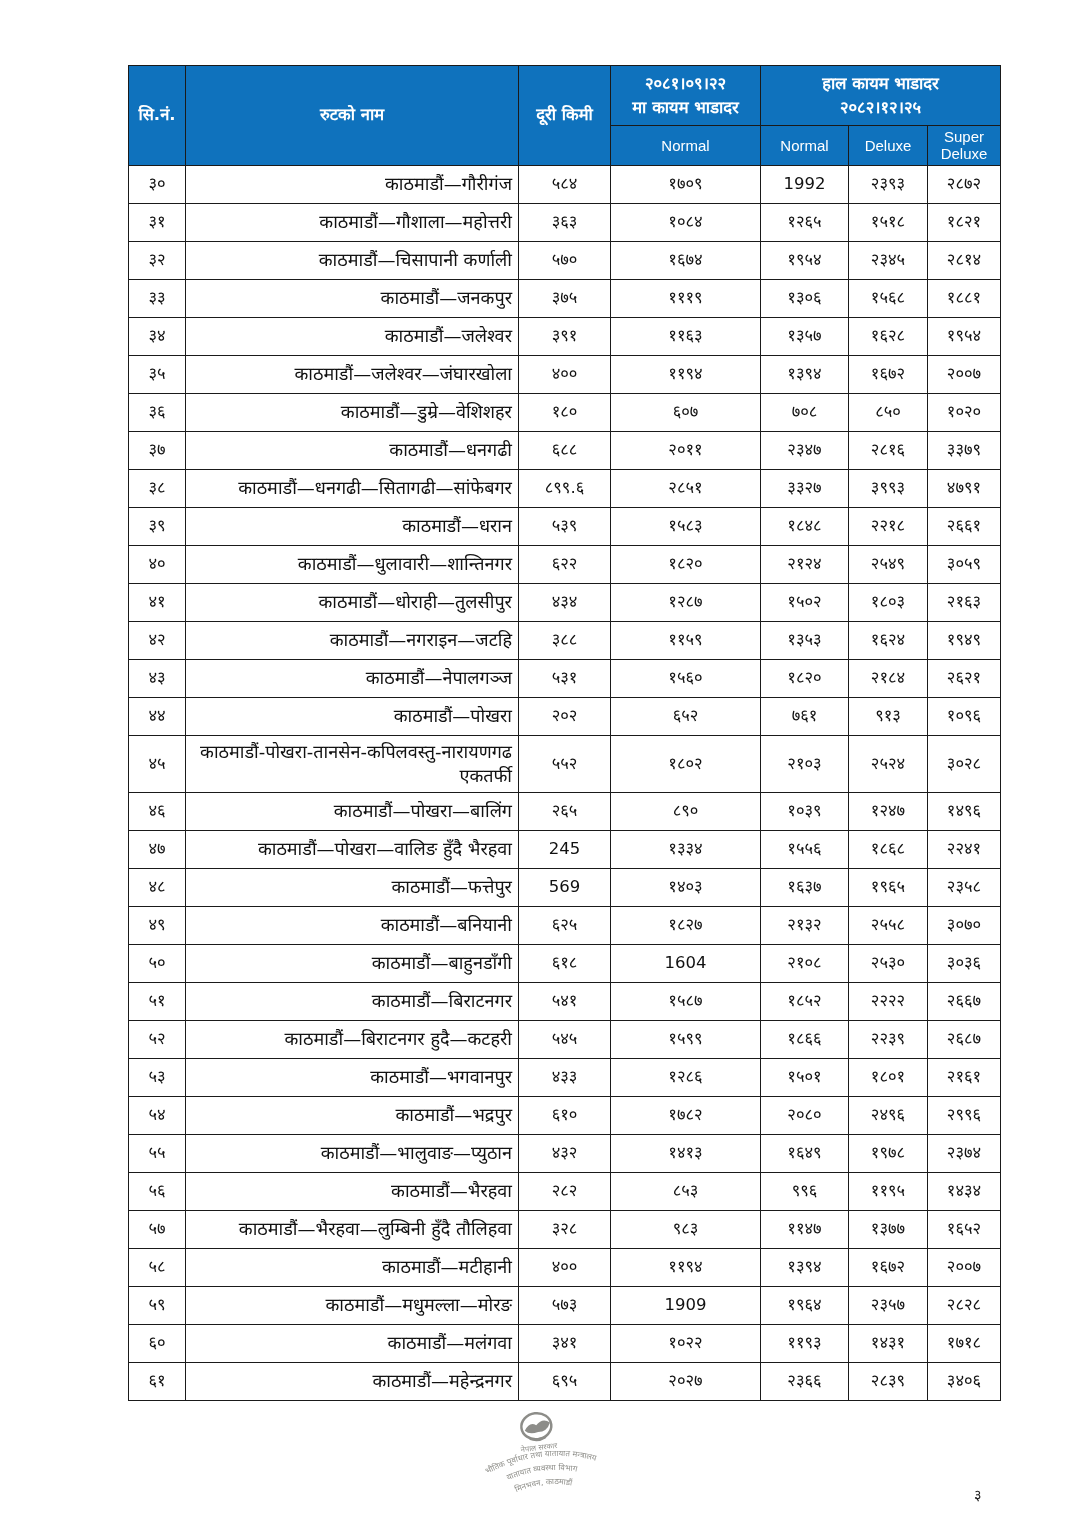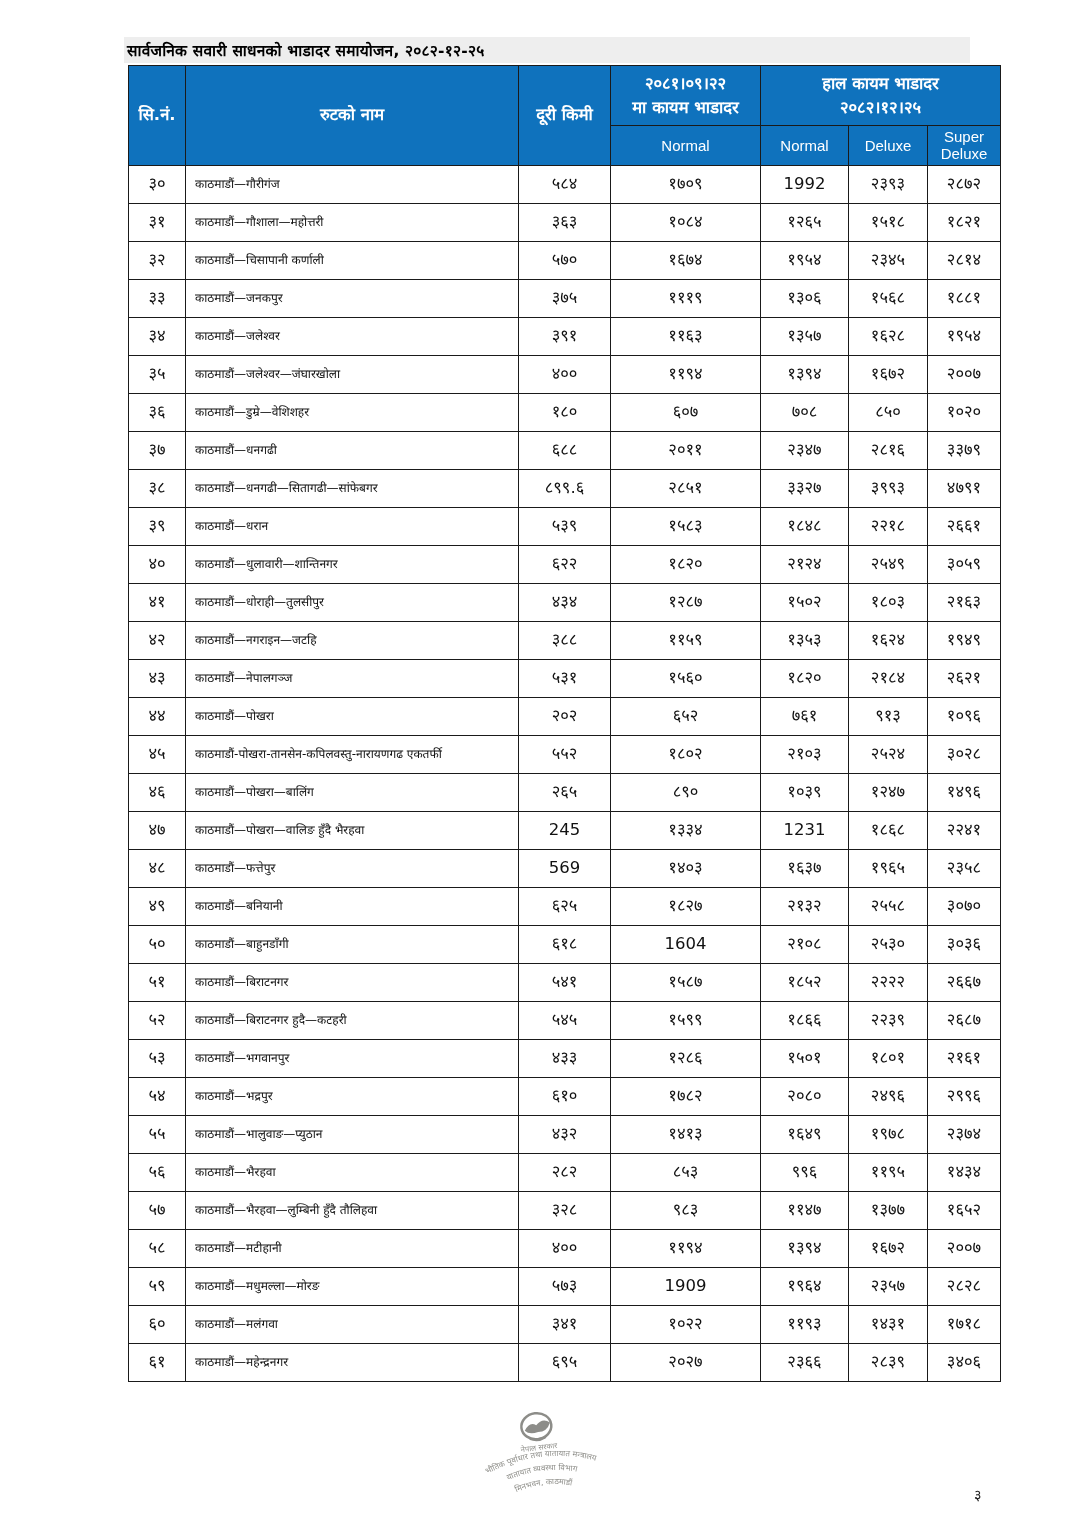--- a/index.html
+++ b/index.html
@@ -26,36 +26,35 @@
     background:#0f72bd; color:#ffffff; text-align:center; vertical-align:middle;
   }
   th.dev { font-size:16.5px; font-weight:bold; line-height:1.45;margin-left:17px; }
   th.latin { font-family:"Liberation Sans", sans-serif; font-size:15px; font-weight:400; line-height:1.15; }
   tr.group-row th { height:60px; }
   tr.sub-row th { height:38px; padding:2px 3px; }
   tbody td {
     height:38px; font-size:16.5px; color:#111; text-align:center;
     vertical-align:middle; background:#ffffff; line-height:1.35;
   }
-  tbody td.route { text-align:left; padding:4px 6px 4px 9px; font-size:12px; }
+  tbody td.route { text-align:right; padding:4px 6px 4px 9px; font-size:18px; }
   .two-line span { display:block; }
   .stamp {
     position:absolute; left:478px; top:1402px; width:124px; height:108px;
     opacity:0.78;
   }
   .page-number {
     position:absolute; left:974px; top:1484px; font-size:14.5px; color:#222;
   }
 </style>
 </head>
 <body>
 
 <div class="page">
 
-  <div class="title-strip">सार्वजनिक सवारी साधनको भाडादर समायोजन, २०८२-१२-२५</div>
 
   <table class="fare-table">
     <colgroup>
       <col style="width:57px">
       <col style="width:333px">
       <col style="width:92px">
       <col style="width:150px">
       <col style="width:88px">
       <col style="width:79px">
       <col style="width:73px">
@@ -233,21 +232,21 @@
           <td>८९०</td>
           <td>१०३९</td>
           <td>१२४७</td>
           <td>१४९६</td>
         </tr>
         <tr>
           <td>४७</td>
           <td class="route">काठमाडौं—पोखरा—वालिङ हुँदै  भैरहवा</td>
           <td>245</td>
           <td>१३३४</td>
-          <td>1231</td>
+          <td>१५५६</td>
           <td>१८६८</td>
           <td>२२४१</td>
         </tr>
         <tr>
           <td>४८</td>
           <td class="route">काठमाडौं—फत्तेपुर</td>
           <td>569</td>
           <td>१४०३</td>
           <td>१६३७</td>
           <td>१९६५</td>

